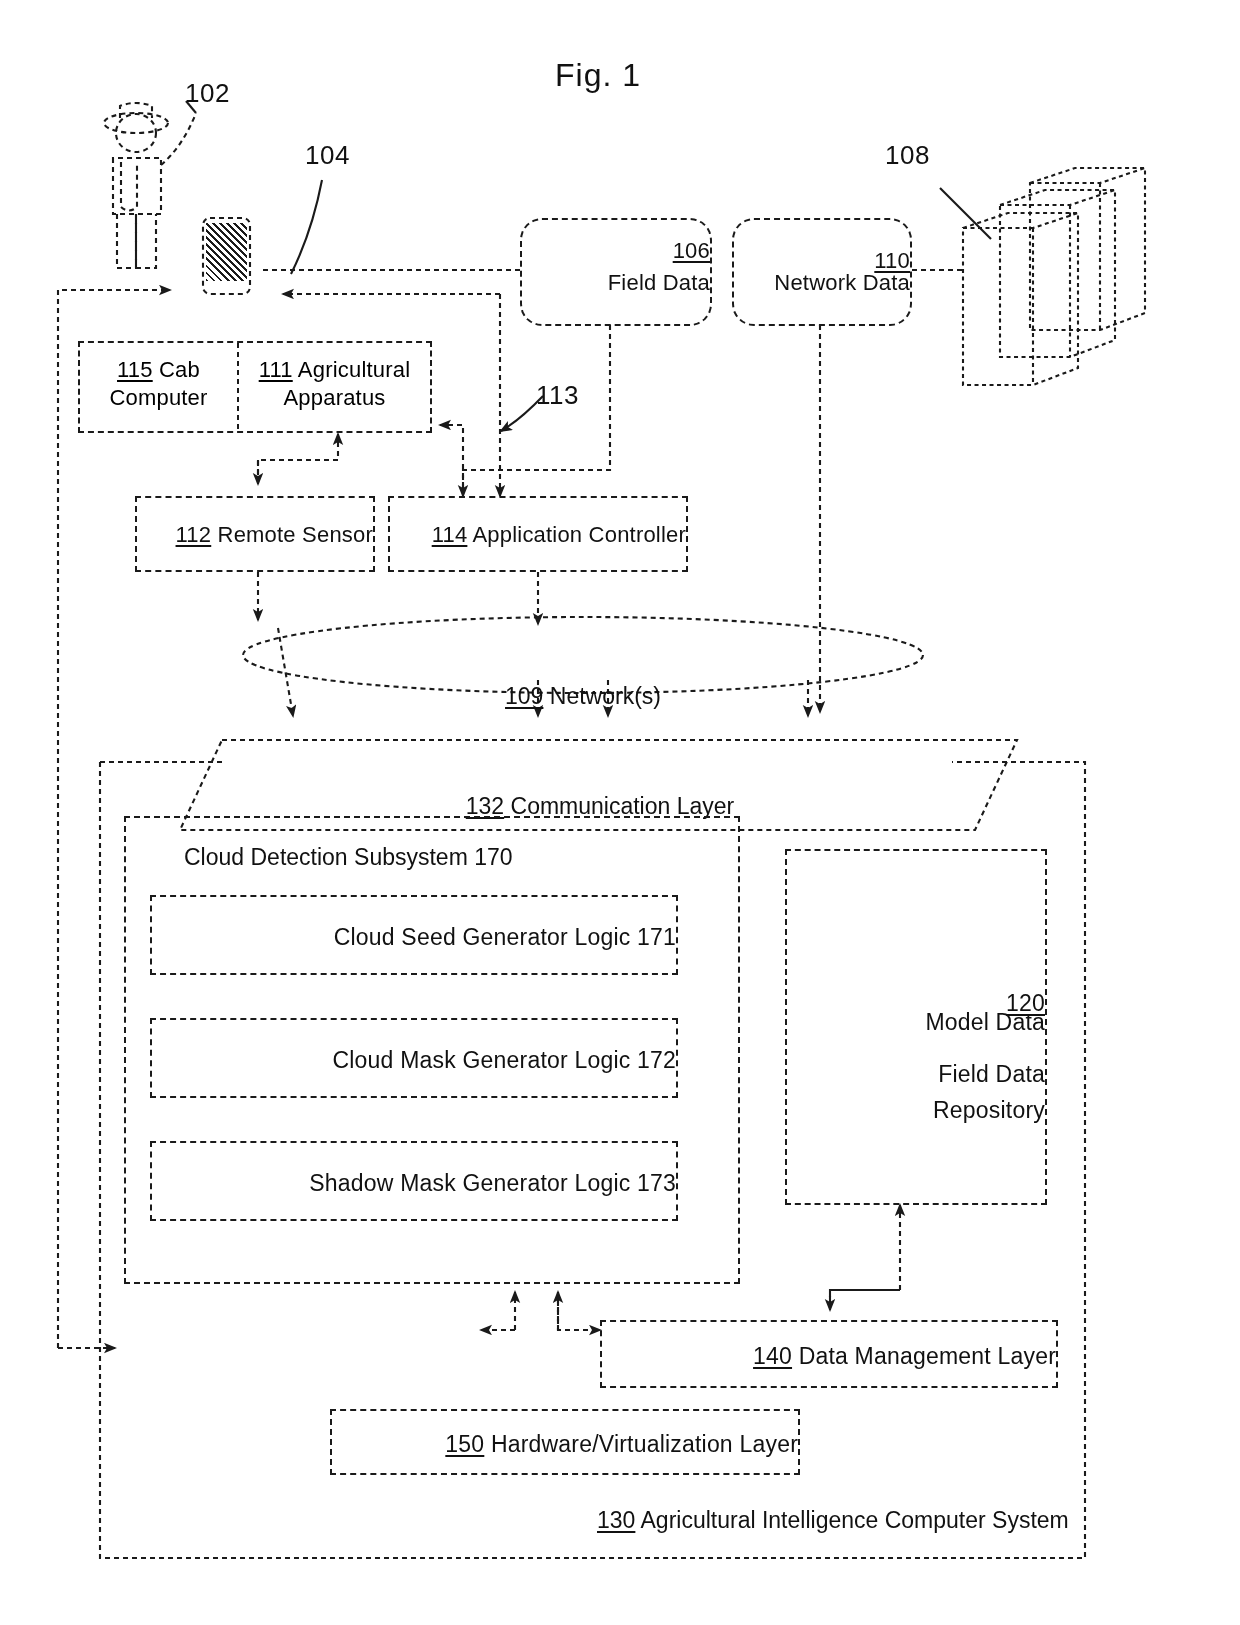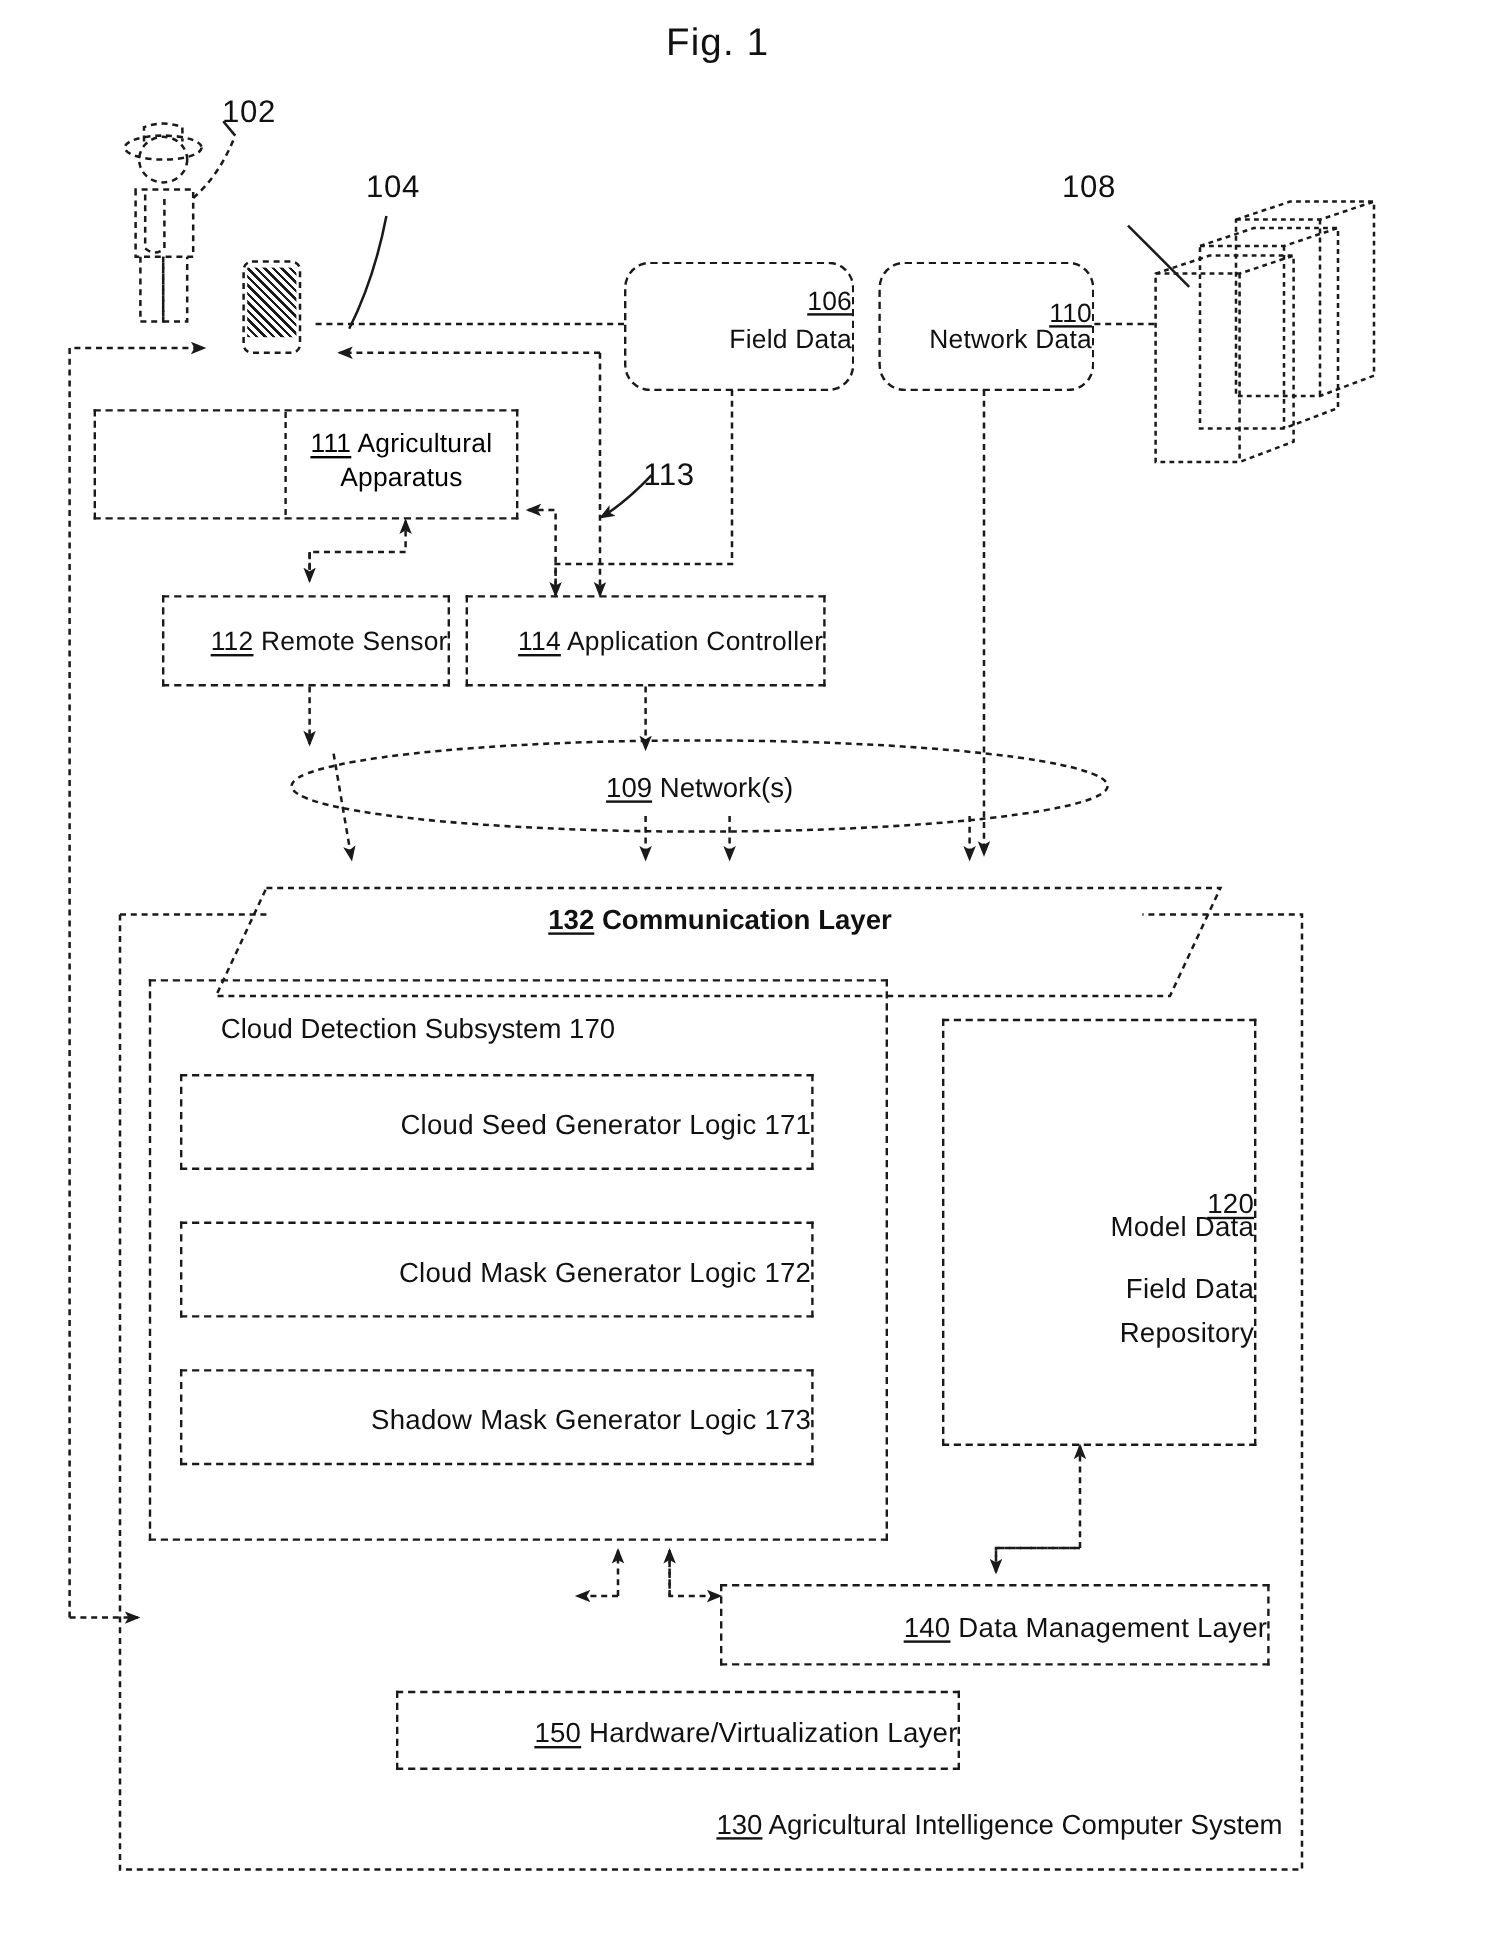--- a/index.html
+++ b/index.html
@@ -15,21 +15,21 @@
     overflow:hidden;
   }
   .abs{position:absolute;}
   .txt{
     position:absolute;
     font-family:"Liberation Sans", sans-serif;
     color:#111;
     white-space:nowrap;
     line-height:1.22;
   }
-  .ctr{transform:translateX(-50%);text-align:left;}
+  .ctr{transform:translateX(-50%);text-align:left;margin-top:40px;}
   .fig-title{
     font-size:32px;
     letter-spacing:1px;
     font-weight:400;
   }
   .refnum{
     font-size:26px;
     letter-spacing:.5px;
   }
   .boxlabel{
@@ -188,20 +188,25 @@
       <span class="und">110</span>
     </div>
     <div class="txt boxlabel" style="top:50px;">Network Data</div>
   </div>
 
   <div class="dbox" style="left:78px; top:341px; width:354px; height:92px;">
 
     <div class="solidline" style="left:157px; top:0; width:2px; height:88px;
                 background:repeating-linear-gradient(to bottom,#1a1a1a 0 5px,transparent 5px 9px);"></div>
 
+    <div class="celltext" style="left:0; top:13px; width:157px;">
+      <span class="und">115</span>
+      <span>Cab</span><br>
+      <span>Computer</span>
+    </div>
 
     <div class="celltext" style="left:159px; top:13px; width:191px;">
       <span class="und">111</span>
       <span>Agricultural</span><br>
       <span>Apparatus</span>
     </div>
   </div>
 
   <div class="dbox" style="left:135px; top:496px; width:240px; height:76px;">
     <div class="txt boxlabel" style="top:24px;">
@@ -215,21 +220,21 @@
       <span class="und">114</span>
       <span>Application Controller</span>
     </div>
   </div>
 
   <div class="txt ctr" style="left:583px; top:642px; font-size:23px;">
     <span class="und">109</span>
     <span>Network(s)</span>
   </div>
 
-  <div class="txt ctr" style="left:600px; top:752px; font-size:23px;font-weight:bold;">
+  <div class="txt ctr" style="left:600px; top:752px; font-size:23px;">
     <span class="und">132</span>
     <span>Communication Layer</span>
   </div>
 
   <div class="dbox" style="left:124px; top:816px; width:616px; height:468px;">
     <div class="txt" style="left:58px; top:25px; font-size:23px;">
       <span>Cloud Detection Subsystem</span>
       <span>170</span>
     </div>
 

